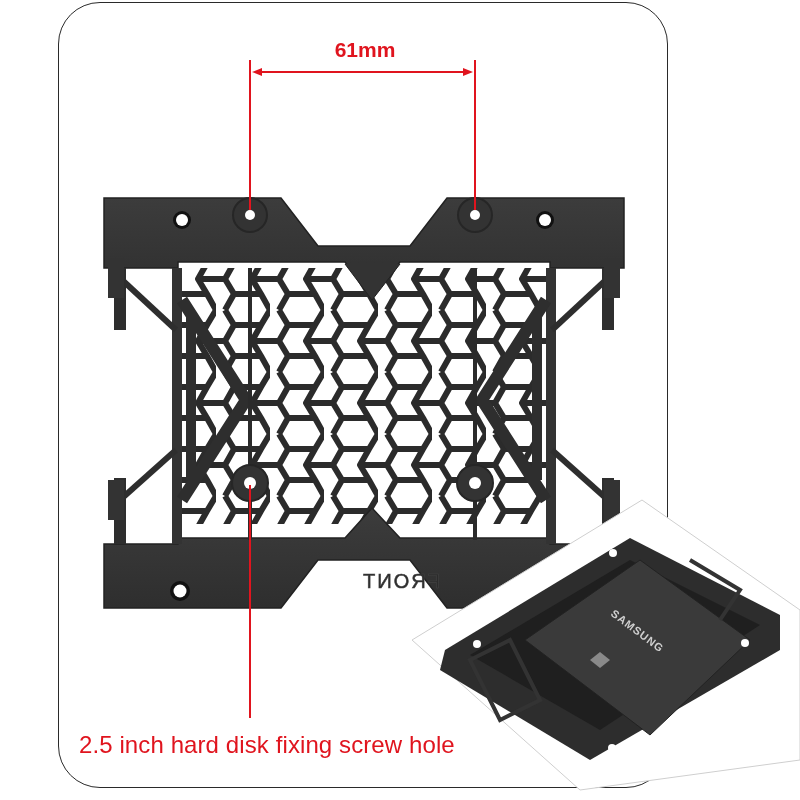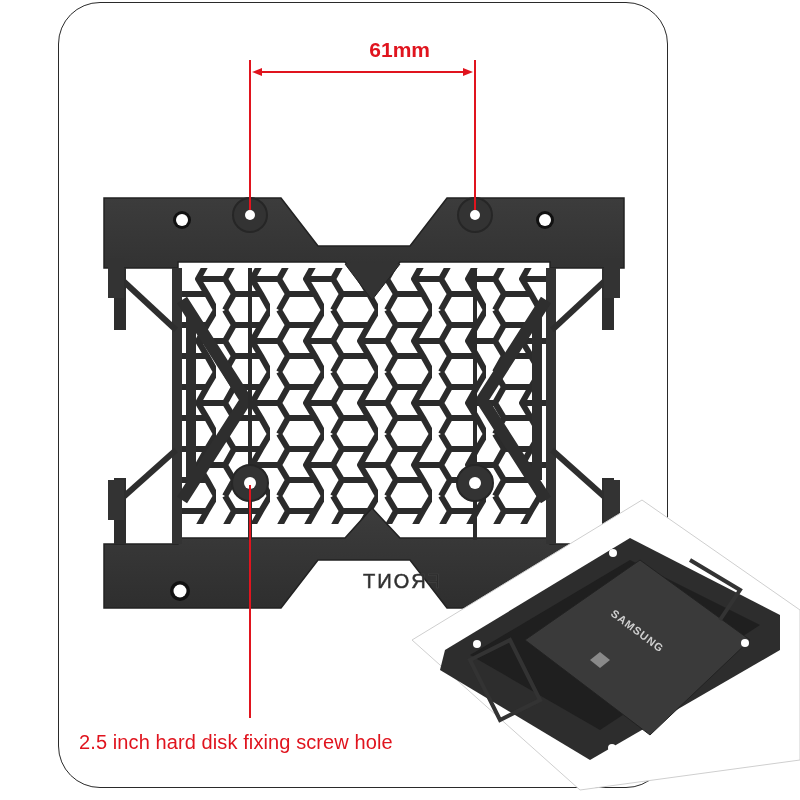--- a/index.html
+++ b/index.html
@@ -1,19 +1,19 @@
 <!DOCTYPE html>
 <html><head>
 <meta charset="utf-8">
 <style>
   html, body { margin:0; padding:0; background:#ffffff; }
   body { width:800px; height:800px; position:relative; overflow:hidden; font-family:"DejaVu Sans", sans-serif; }
   .card { position:absolute; left:58px; top:2px; width:610px; height:786px; border:1.5px solid #2a2a2a; border-radius:42px; background:#fff; box-sizing:border-box; }
-  .dim-label { position:absolute; left:300px; top:38px; width:130px; text-align:right; color:#e0141e; font-family:"Liberation Sans", sans-serif; font-weight:bold; font-size:21px; }
-  .caption { position:absolute; left:79px; top:731px; color:#e0141e; font-family:"Liberation Sans", sans-serif; font-size:20px; letter-spacing:0.1px; }
+  .dim-label { position:absolute; left:300px; top:38px; width:130px; text-align:center; color:#e0141e; font-family:"Liberation Sans", sans-serif; font-weight:bold; font-size:21px; }
+  .caption { position:absolute; left:79px; top:731px; color:#e0141e; font-family:"Liberation Sans", sans-serif; font-size:24px; letter-spacing:0.1px; }
   svg { position:absolute; left:0; top:0; }
 </style>
 </head>
 <body>
 
 <div class="card"></div>
 
 <svg width="800" height="800" viewBox="0 0 800 800">
   <defs>
     <linearGradient id="barg" x1="0" y1="0" x2="0" y2="1">

